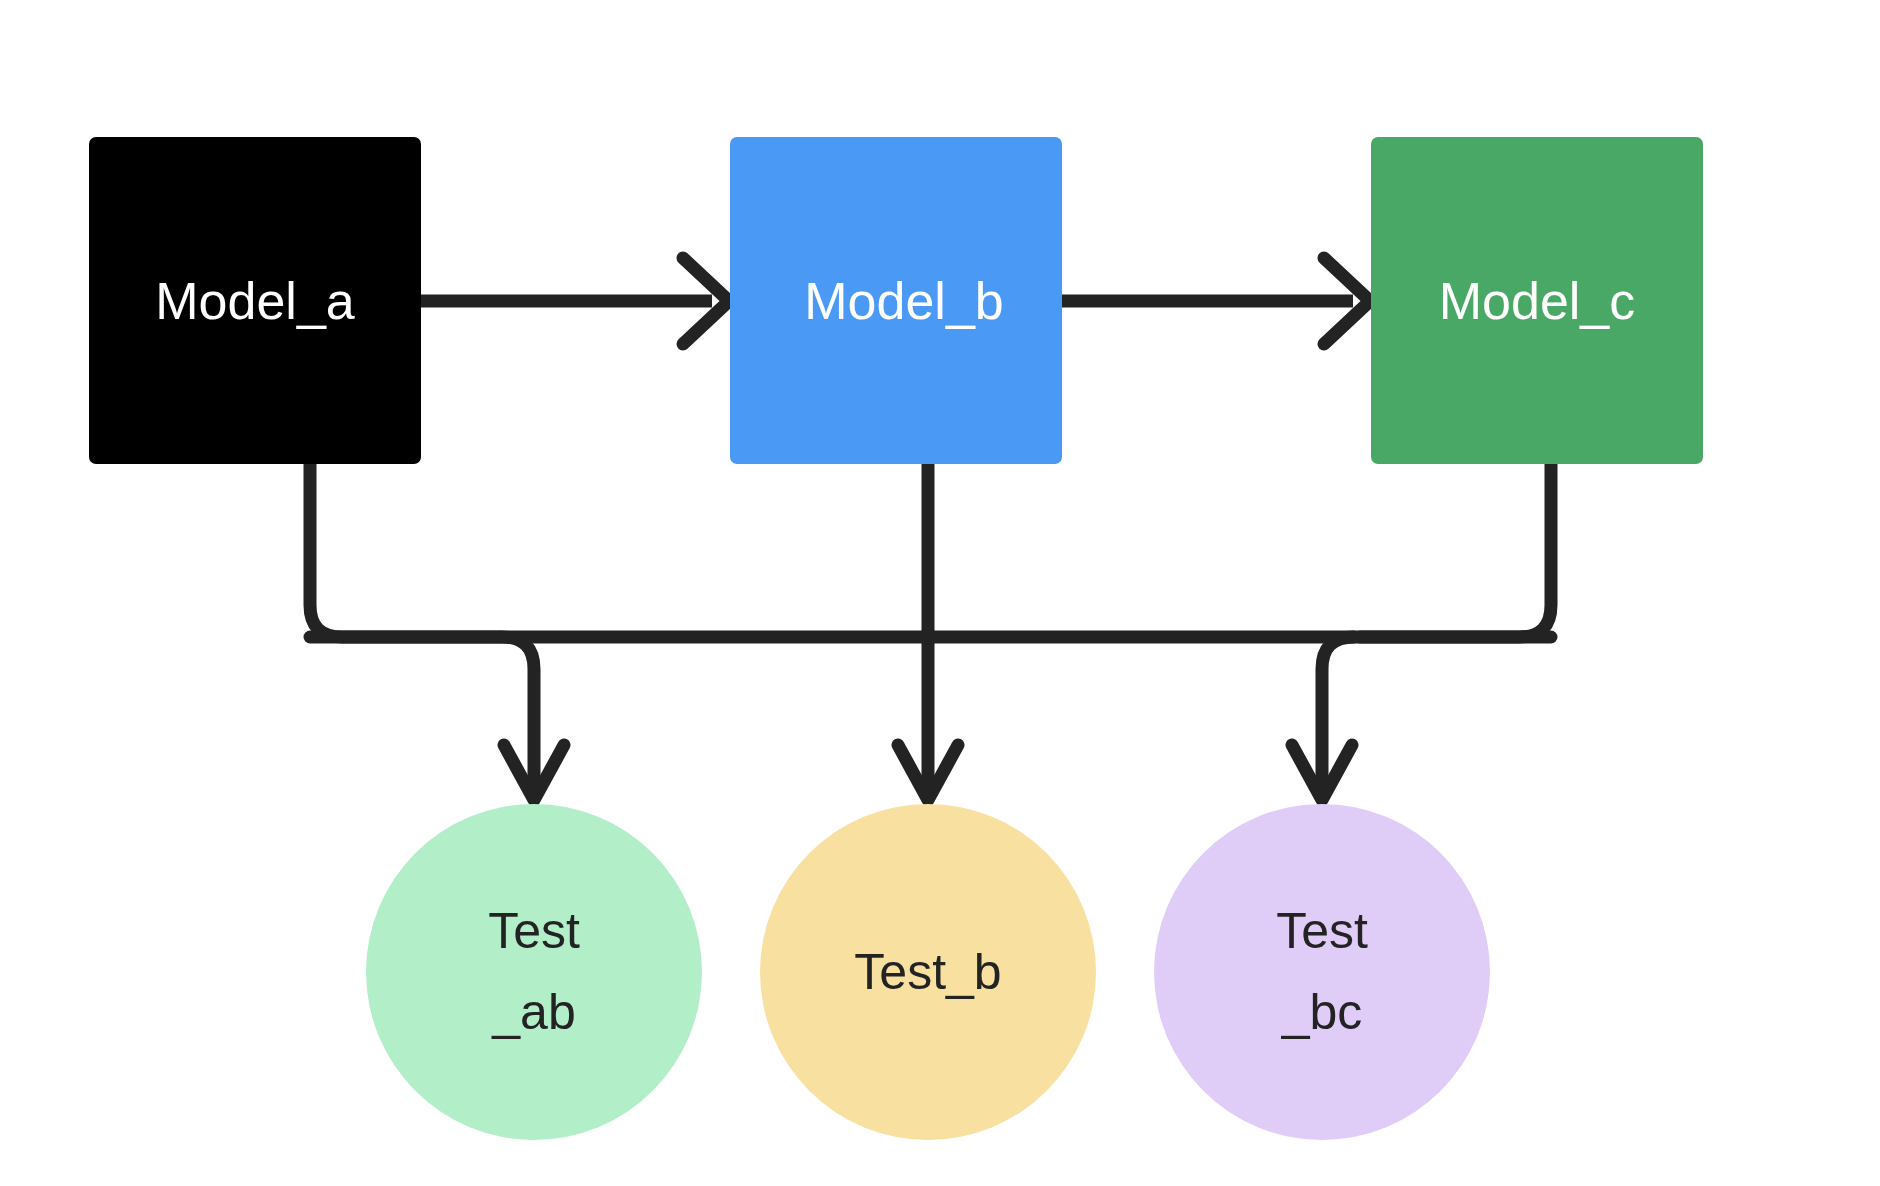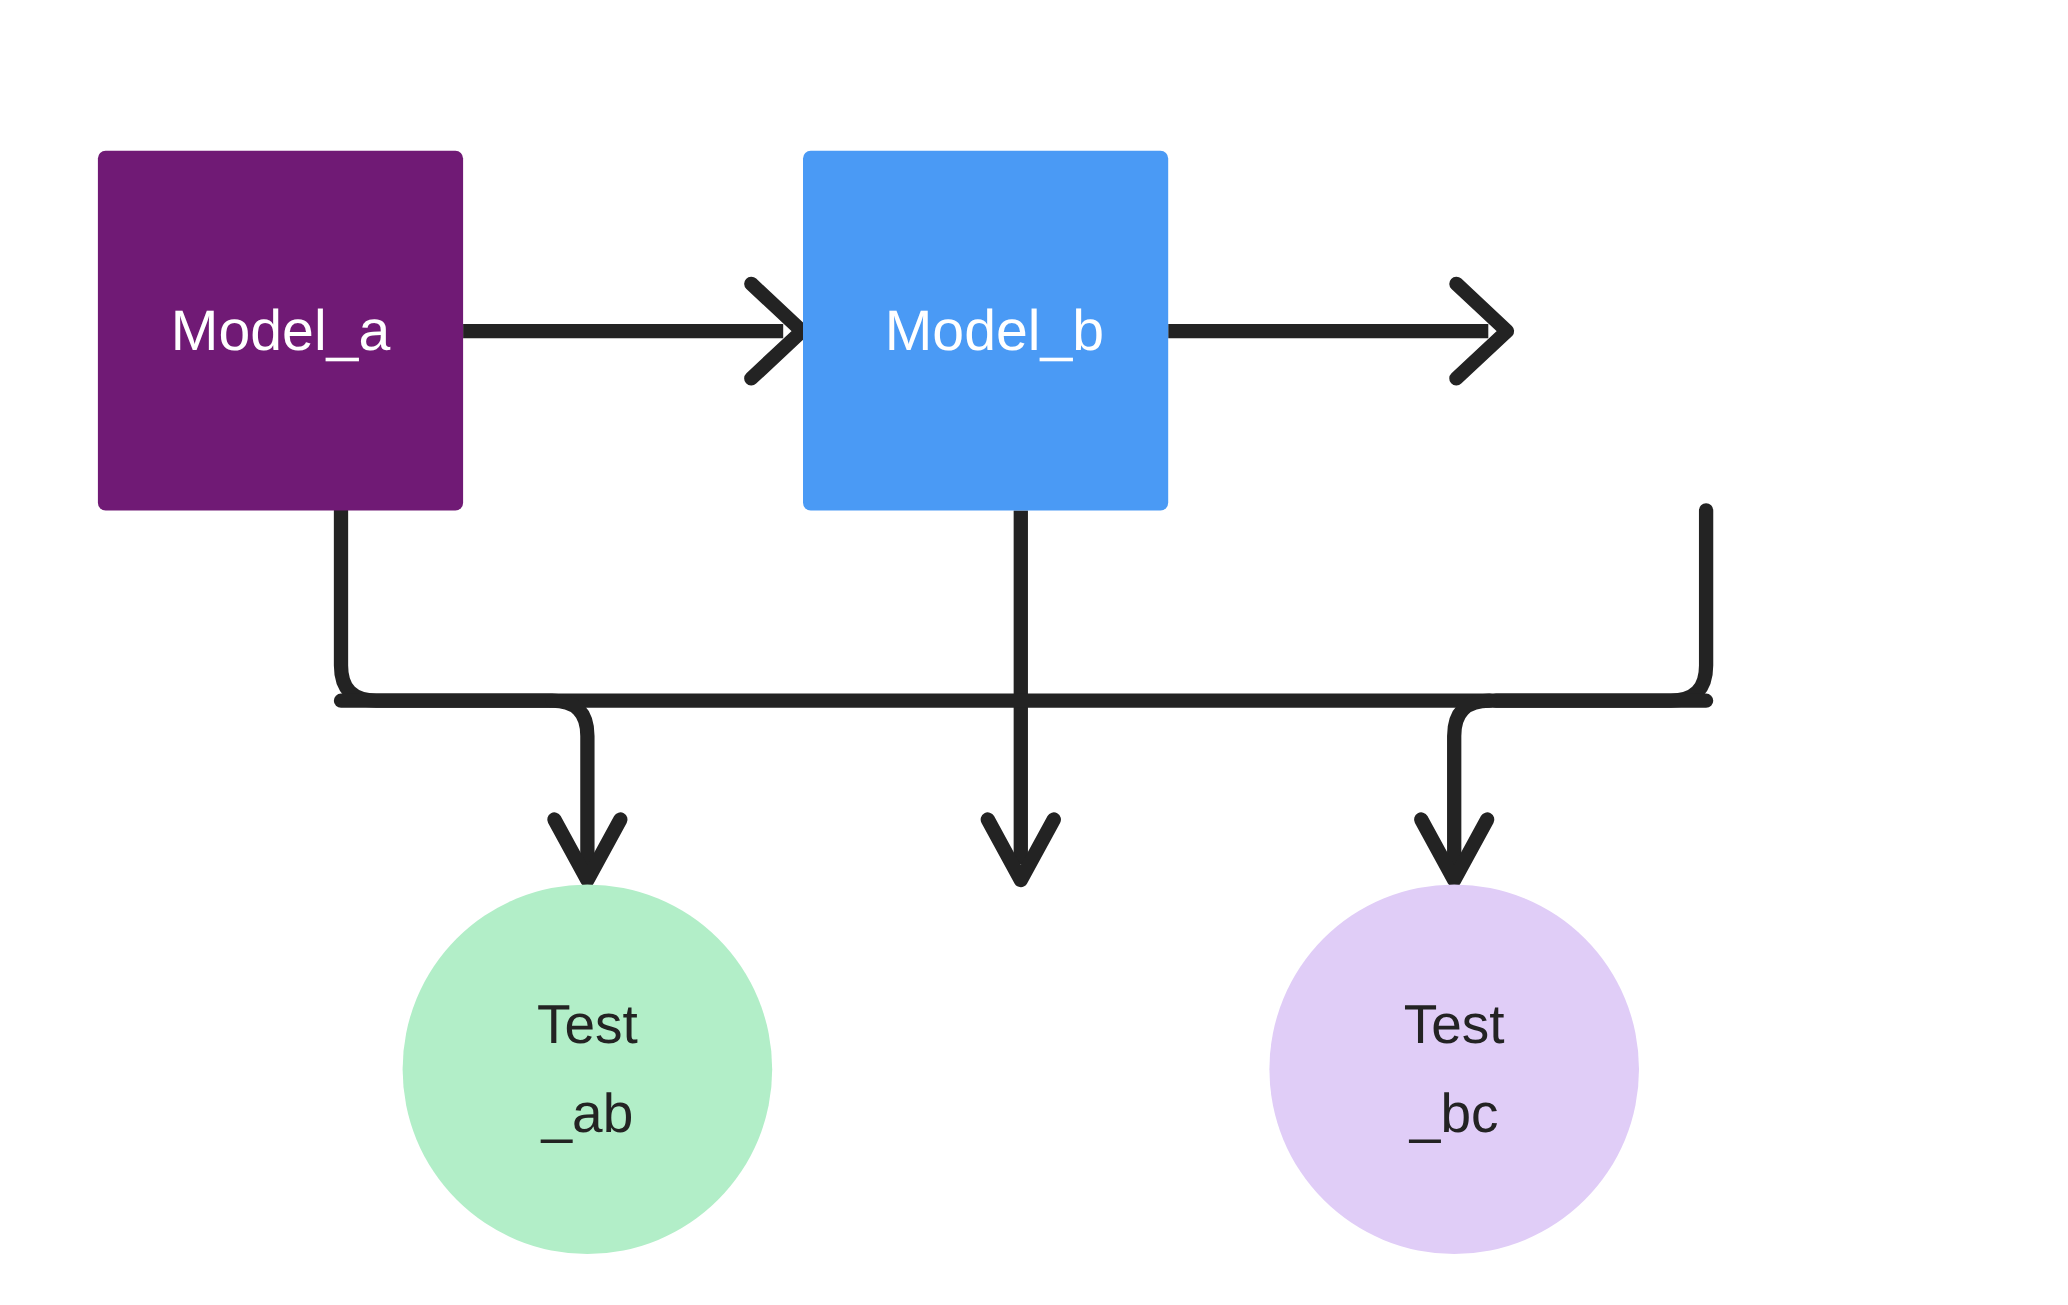--- a/index.html
+++ b/index.html
@@ -109,33 +109,39 @@
       <path d="M 504 745 L 534 800 L 564 745" stroke="#232323" stroke-width="13" fill="none" stroke-linecap="round" stroke-linejoin="round"></path>
     </g>
 
     <g>
       <path d="M 1354 637 Q 1322 637 1322 669 L 1322 786" stroke="#232323" stroke-width="13" fill="none" stroke-linecap="round" stroke-linejoin="round"></path>
       <path d="M 1292 745 L 1322 800 L 1352 745" stroke="#232323" stroke-width="13" fill="none" stroke-linecap="round" stroke-linejoin="round"></path>
     </g>
 
   </svg>
 
-  <div class="model-node" style="left:89px; top:137px; width:332px; height:327px; background:#701a75;">
+  <div class="model-node" style="left:89px; top:137px; width:332px; height:327px; background:#000000;">
     <span class="model-label">Model_a</span>
   </div>
 
   <div class="model-node" style="left:730px; top:137px; width:332px; height:327px; background:#4a9af5;padding-left:16px;">
     <span class="model-label">Model_b</span>
   </div>
 
+  <div class="model-node" style="left:1371px; top:137px; width:332px; height:327px; background:#4aa866;">
+    <span class="model-label">Model_c</span>
+  </div>
 
   <div class="test-node" style="left:366px; top:804px; width:336px; height:336px; background:#b2eec8;">
     <span class="test-label">Test
 _ab</span>
   </div>
 
+  <div class="test-node" style="left:760px; top:804px; width:336px; height:336px; background:#f8e0a0;">
+    <span class="test-label">Test_b</span>
+  </div>
 
   <div class="test-node" style="left:1154px; top:804px; width:336px; height:336px; background:#e0cdf7;">
     <span class="test-label">Test
 _bc</span>
   </div>
 
 </div>
 
 </body></html>

